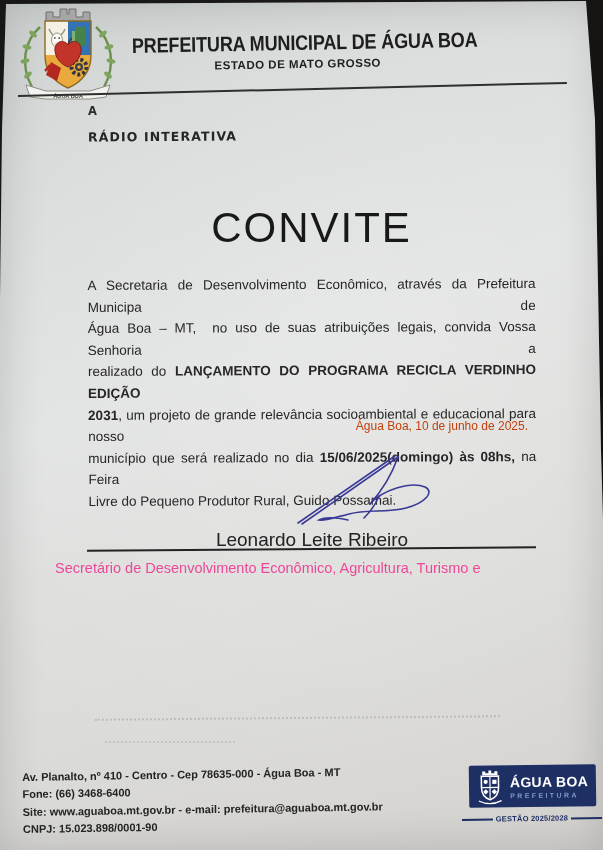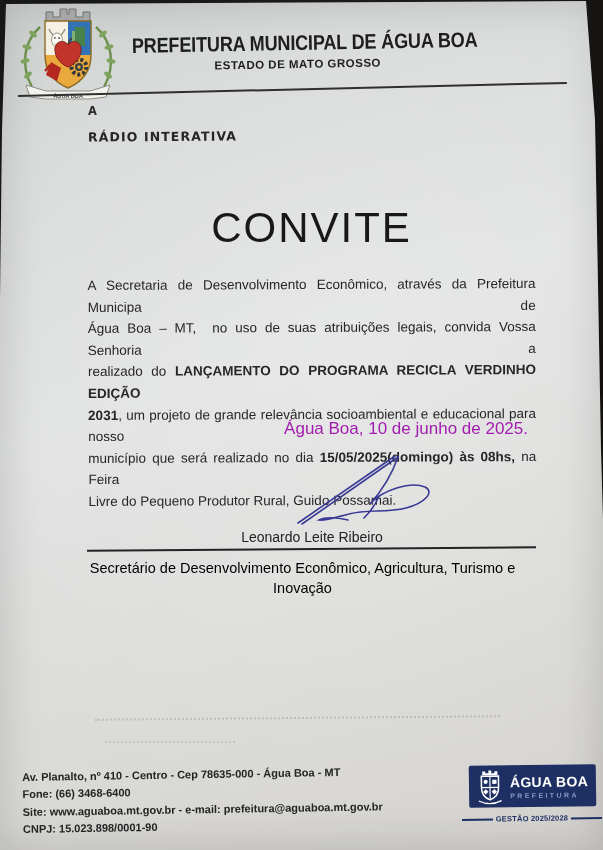--- a/index.html
+++ b/index.html
@@ -31,27 +31,27 @@
   .salutation{left:88px;top:104px;font-family:"DejaVu Sans",sans-serif;font-size:11.5px;font-weight:600;color:#2b2b2b;}
   .recipient{left:88px;top:129px;font-family:"DejaVu Sans",sans-serif;font-size:12.5px;font-weight:600;letter-spacing:1.1px;color:#262626;transform:rotate(-.4deg);}
 
   
   .doc-title{left:10px;top:204px;width:603px;text-align:center;font-size:42px;font-weight:300;letter-spacing:2px;color:#181818;}
 
   
   .body-block{left:88px;top:274px;width:448px;color:#262626;transform:rotate(-.25deg);}
   .body-line{margin:0;font-size:13.5px;line-height:21.6px;text-align:justify;text-align-last:justify;white-space:normal;}
   .body-line.last{text-align-last:left;}
-  .dateline{left:88px;top:419px;width:440px;text-align:right;font-size:17px;color:#a21caf;}
+  .dateline{left:88px;top:419px;width:440px;text-align:right;font-size:12px;color:#c2410c;}
 
   
   .signature-svg{left:278px;top:446px;width:165px;height:86px;}
-  .sig-name{left:88px;top:529px;width:448px;text-align:center;font-size:14px;color:#222;}
+  .sig-name{left:88px;top:529px;width:448px;text-align:center;font-size:19px;color:#222;}
   .sig-line{left:87px;top:548px;width:449px;height:2px;background:#232323;transform:rotate(-.45deg);}
-  .sig-role{left:55px;top:559px;width:495px;text-align:center;font-size:14.5px;line-height:19.5px;color:#000000;}
+  .sig-role{left:55px;top:559px;width:495px;font-size:14.5px;line-height:19.5px;color:#ec4899;}
 
   
   .artifact-1{left:95px;top:717px;width:405px;border-top:2px dotted rgba(85,85,85,.22);transform:rotate(-.5deg);}
   .artifact-2{left:105px;top:741px;width:130px;border-top:2px dotted rgba(85,85,85,.16);}
 
   
   .footer-left{left:22px;top:769px;color:#242424;font-size:11px;font-weight:bold;line-height:17.4px;transform:rotate(-.9deg);transform-origin:left top;}
   .footer-logo{left:469px;top:765px;width:127px;height:42px;background:#1e2f63;border-radius:2px;display:flex;align-items:center;padding:0 4px 0 3px;box-sizing:border-box;transform:rotate(-.8deg);}
   .logo-emblem{width:36px;height:38px;flex:0 0 auto;}
   .logo-text{display:flex;flex-direction:column;justify-content:center;margin-left:2px;}
@@ -127,40 +127,39 @@
   <div class="abs salutation">A</div>
   <div class="abs recipient">RÁDIO INTERATIVA</div>
 
   <div class="abs doc-title">CONVITE</div>
 
   <div class="abs body-block">
     <p class="body-line"><span>A Secretaria de Desenvolvimento Econômico, através da Prefeitura Municipa de</span></p>
     <p class="body-line"><span>Água Boa – MT,&nbsp; no uso de suas atribuições legais, convida Vossa Senhoria a</span></p>
     <p class="body-line"><span>realizado do </span><b>LANÇAMENTO DO PROGRAMA RECICLA VERDINHO EDIÇÃO</b></p>
     <p class="body-line"><b>2031</b><span>, um projeto de grande relevância socioambiental e educacional para nosso</span></p>
-    <p class="body-line"><span>município que será realizado no dia </span><b>15/05/2025(domingo) às 08hs,</b><span> na Feira</span></p>
+    <p class="body-line"><span>município que será realizado no dia </span><b>15/06/2025(domingo) às 08hs,</b><span> na Feira</span></p>
     <p class="body-line last"><span>Livre do Pequeno Produtor Rural, Guido Possamai.</span></p>
   </div>
 
   <div class="abs dateline">Água Boa, 10 de junho de 2025.</div>
 
   <svg class="abs signature-svg" viewBox="0 0 165 86">
     <g fill="none" stroke="#3a3a96" stroke-width="1.6" stroke-linecap="round">
       <path d="M20,77 L117,10"></path>
       <path d="M24,78 L120,11"></path>
       <path d="M120,11 C113,31 101,48 92,58 C104,44 133,35 147,41 C157,46 147,57 128,62 C108,67 89,63 71,68 C59,71 47,75 41,74 C49,70 61,72 70,74"></path>
       <path d="M86,72 C92,66 98,58 101,50"></path>
     </g>
   </svg>
 
   <div class="abs sig-name">Leonardo Leite Ribeiro</div>
   <div class="abs sig-line"></div>
   <div class="abs sig-role">
       <div>Secretário de Desenvolvimento Econômico, Agricultura, Turismo e</div>
-      <div>Inovação</div>
     </div>
 
   <div class="abs artifact-1"></div>
   <div class="abs artifact-2"></div>
 
   <div class="abs footer-left">
       <div>Av. Planalto, nº 410 - Centro - Cep 78635-000 - Água Boa - MT</div>
       <div>Fone: (66) 3468-6400</div>
       <div>Site: www.aguaboa.mt.gov.br - e-mail: prefeitura@aguaboa.mt.gov.br</div>
       <div>CNPJ: 15.023.898/0001-90</div>

